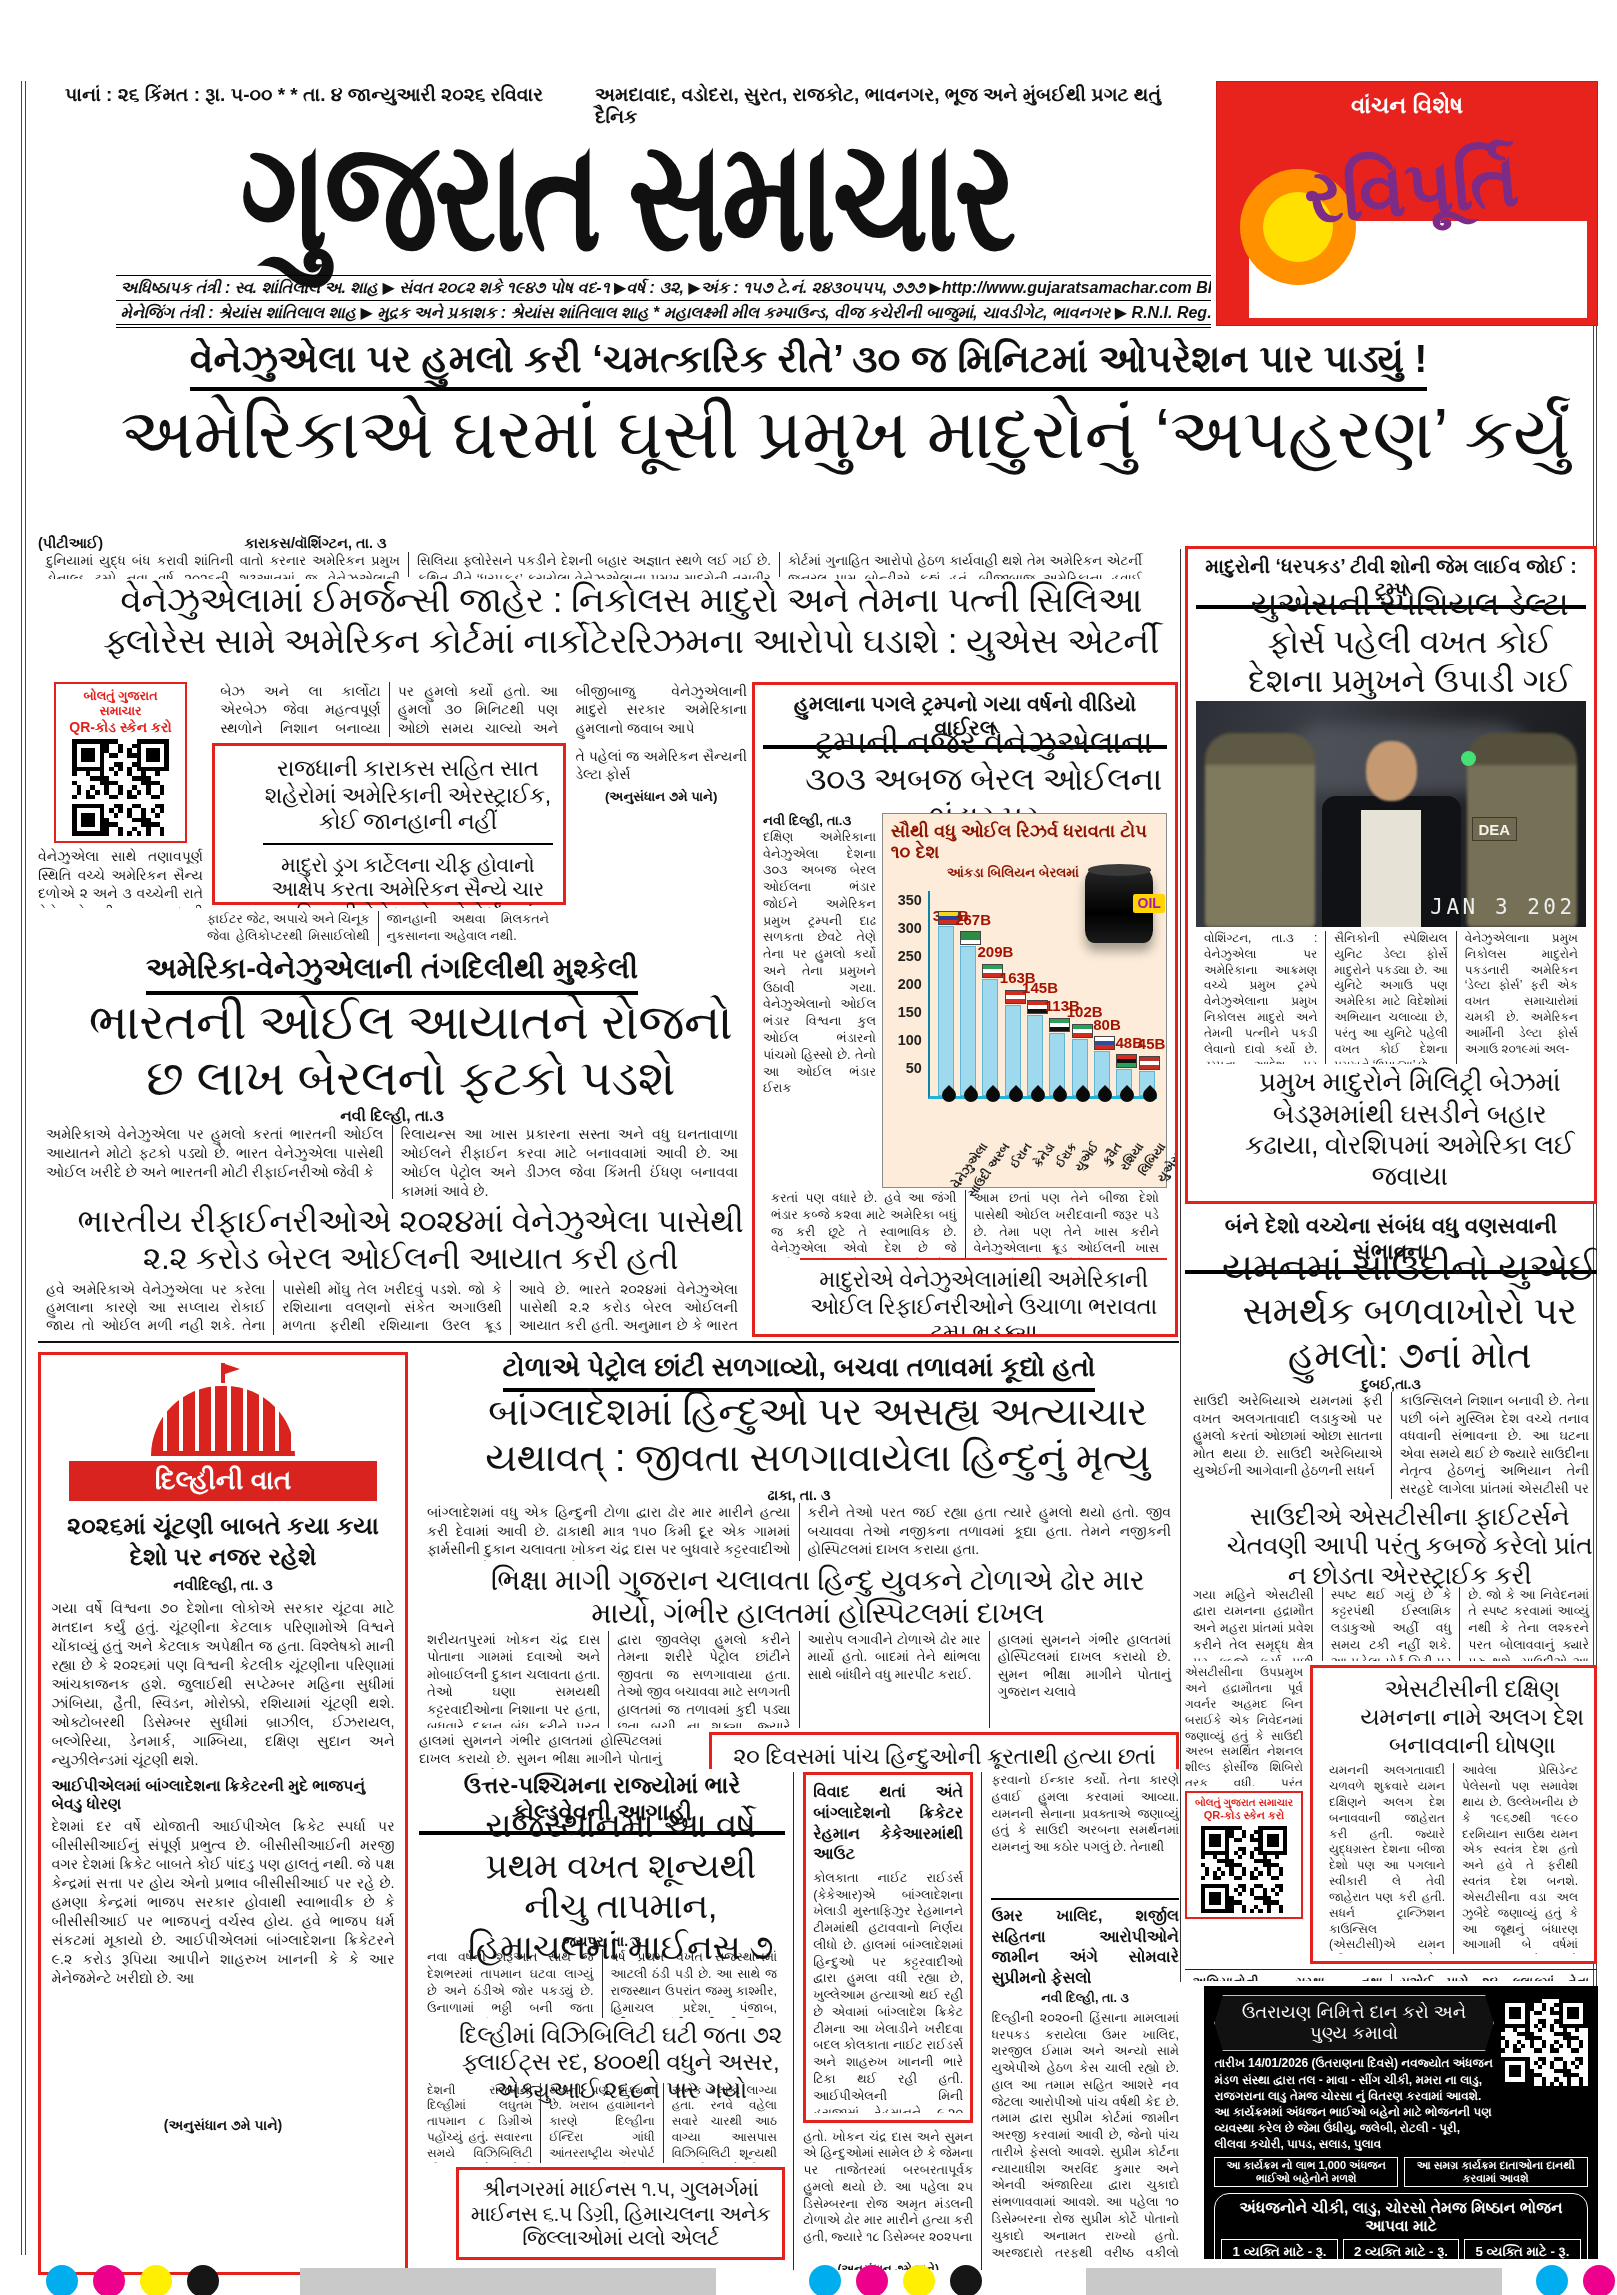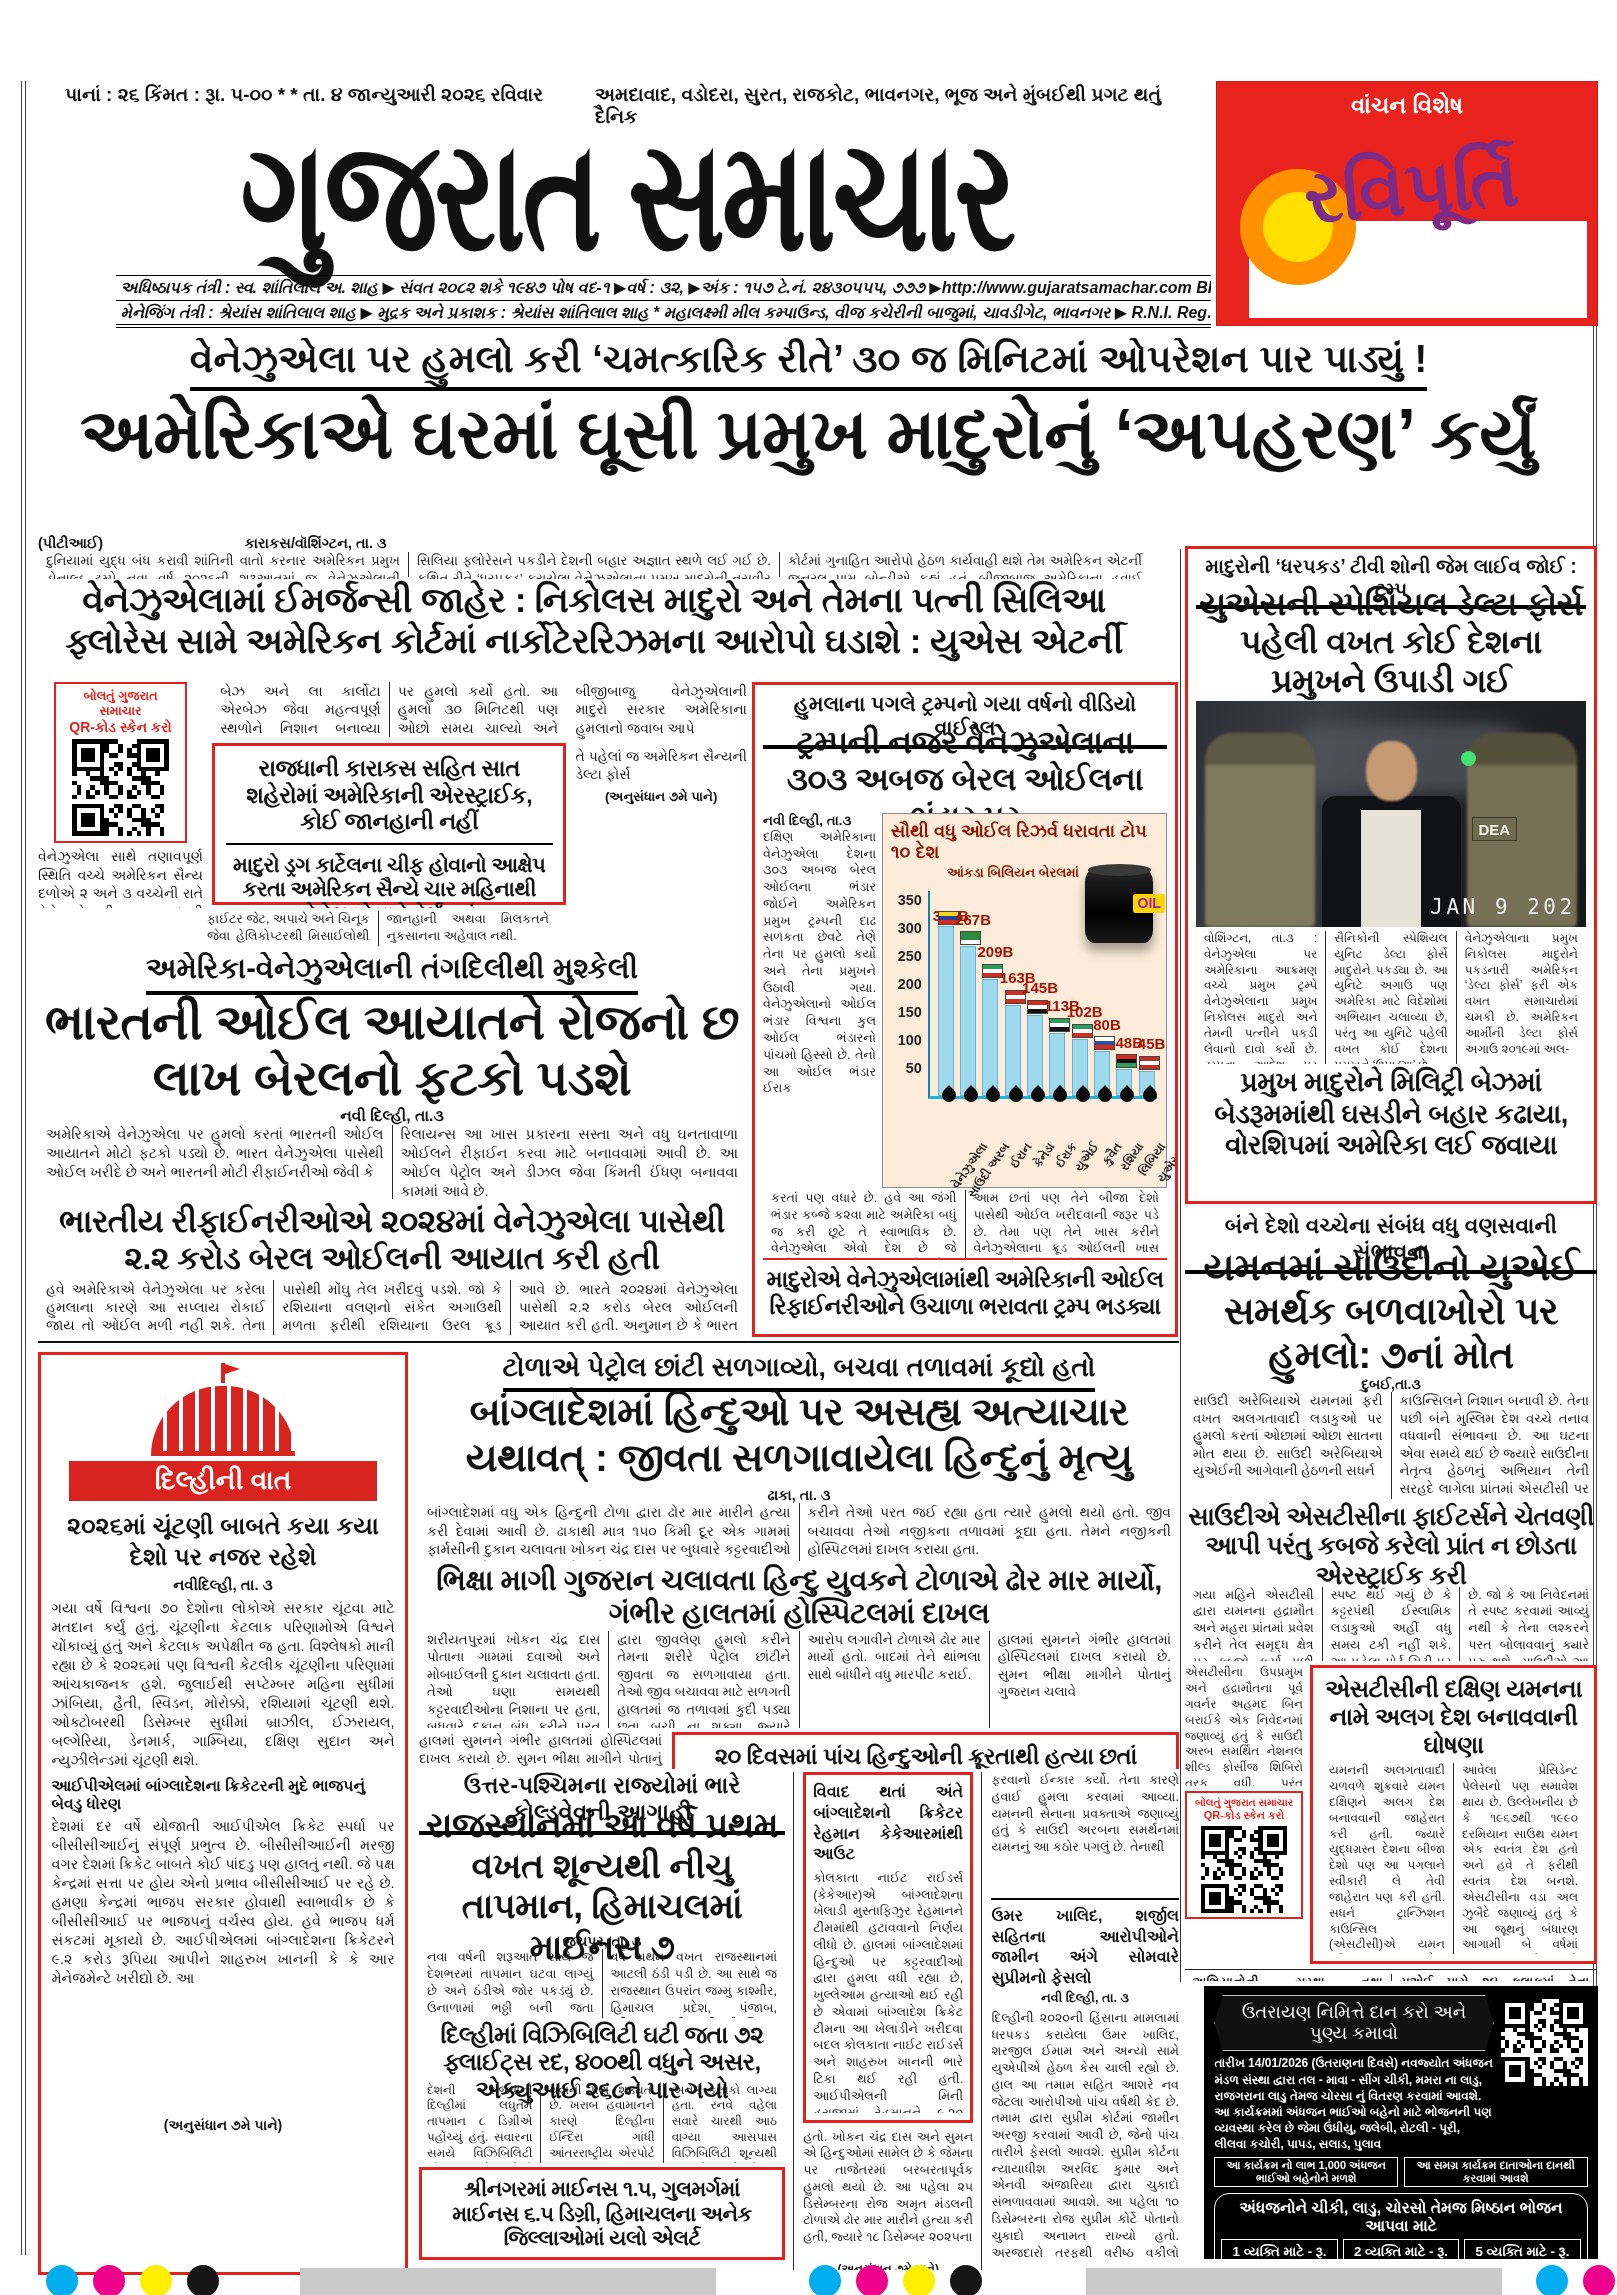--- a/index.html
+++ b/index.html
@@ -6,21 +6,21 @@
   *{box-sizing:border-box;font-family:"Liberation Sans","DejaVu Sans",sans-serif;}
   .page{position:relative;width:1617px;height:2295px;background:#fff;overflow:hidden;color:#111;}
   .abs{position:absolute;}
   .edge{position:absolute;top:81px;bottom:40px;width:4.6px;border-left:1.2px solid #444;border-right:1.2px solid #444;}
   .c{text-align:center;}
   .j{text-align:justify;}
   .bold{font-weight:700;}
   .xb{font-weight:900;}
   .clip{overflow:hidden;}
   .kick span{border-bottom:4px solid #000;padding-bottom:4.6px;display:inline-block;}
-  .hl{font-weight:700;line-height:1.16;letter-spacing:-0.6px;}
+  .hl{font-weight:400;line-height:1.16;letter-spacing:-0.6px;margin-left:37px;}
   .body{line-height:1.32;color:#161616;}
   .cols{display:flex;}
   .cols>div{flex:1;padding:0 8px;}
   .cols>div+div{border-left:1.2px solid #2a2a2a;}
   .redbox{border:3.5px solid #e3221d;background:#fff;}
   .dl{font-weight:700;}
   .contd{font-weight:700;text-align:center;}
   
   .mast{font-weight:900;letter-spacing:-3.5px;transform:scaleY(1.28);transform-origin:top;line-height:1;white-space:nowrap;}
   .info{border-top:1.7px solid #000;border-bottom:4.6px double #000;}
@@ -803,21 +803,21 @@
     <div class="hl c" style="font-size:33px;height:114px;margin-top:2.3px;">યુએસની સ્પેશિયલ ડેલ્ટા ફોર્સ પહેલી વખત કોઈ દેશના પ્રમુખને ઉપાડી ગઈ</div>
     <div class="photo" style="height:226px;margin-top:2.3px;">
       <div class="heli"></div>
       <div class="soldier" style="left:9.2px;"></div>
       <div class="soldier" style="right:9.2px;background:linear-gradient(#55503c 0 16%,#767056 17%);"></div>
       <div class="mbody"></div>
       <div class="mshirt"></div>
       <div class="mhead"></div>
       <div class="patch">DEA</div>
       <div class="gdot"></div>
-      <div class="stamp">JAN 9 202</div>
+      <div class="stamp">JAN 3 202</div>
     </div>
     <div class="cols body" style="font-size:12px;height:133px;overflow:hidden;margin-top:3.5px;">
       <div class="j">વોશિંગ્ટન, તા.૩ : વેનેઝુએલા પર અમેરિકાના આક્રમણ વચ્ચે પ્રમુખ ટ્રમ્પે વેનેઝુએલાના પ્રમુખ નિકોલસ માદુરો અને તેમની પત્નીને પકડી લેવાનો દાવો કર્યો છે. ટ્રમ્પના આદેશ પર અમેરિકન</div>
       <div class="j">સૈનિકોની સ્પેશિયલ યુનિટ ડેલ્ટા ફોર્સે માદુરોને પકડ્યા છે. આ યુનિટે અગાઉ પણ અમેરિકા માટે વિદેશોમાં અભિયાન ચલાવ્યા છે, પરંતુ આ યુનિટે પહેલી વખત કોઈ દેશના પ્રમુખને ‘ઉપાડ્યા’ છે.</div>
       <div class="j">વેનેઝુએલાના પ્રમુખ નિકોલસ માદુરોને પકડનારી અમેરિકન ‘ડેલ્ટા ફોર્સ’ ફરી એક વખત સમાચારોમાં ચમકી છે. અમેરિકન આર્મીની ડેલ્ટા ફોર્સ અગાઉ ૨૦૧૯માં અલ-</div>
     </div>
     <div class="hl c" style="font-size:27px;margin-top:3.5px;">પ્રમુખ માદુરોને મિલિટ્રી બેઝમાં બેડરૂમમાંથી ઘસડીને બહાર કઢાયા, વોરશિપમાં અમેરિકા લઈ જવાયા</div>
   </div>
 
   <div class="abs clip" style="left:1185px;top:1213px;width:412px;height:768px;">

